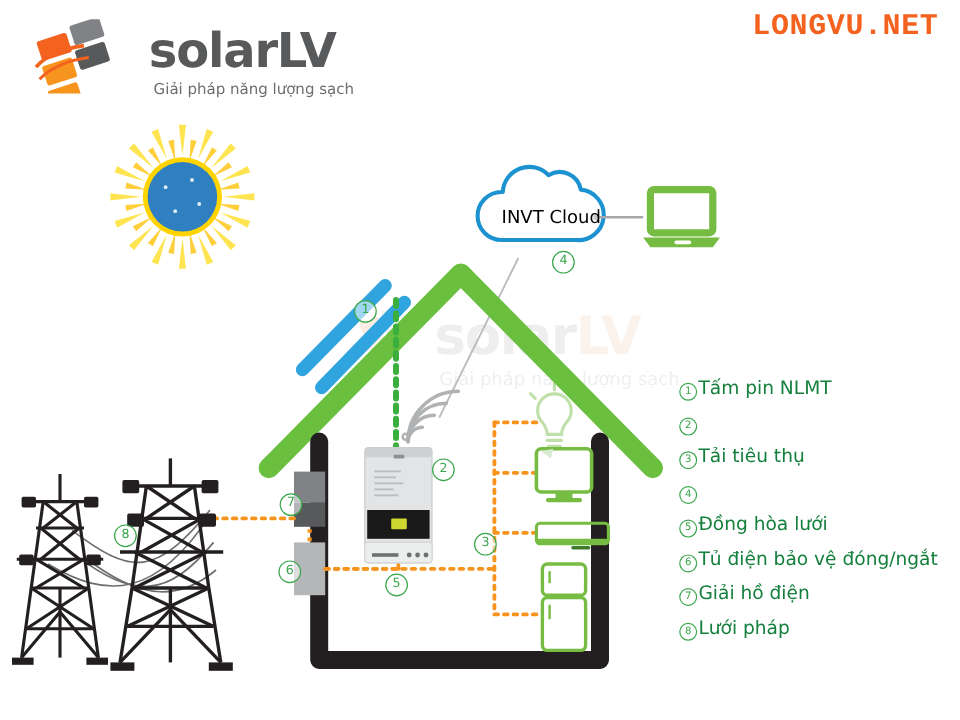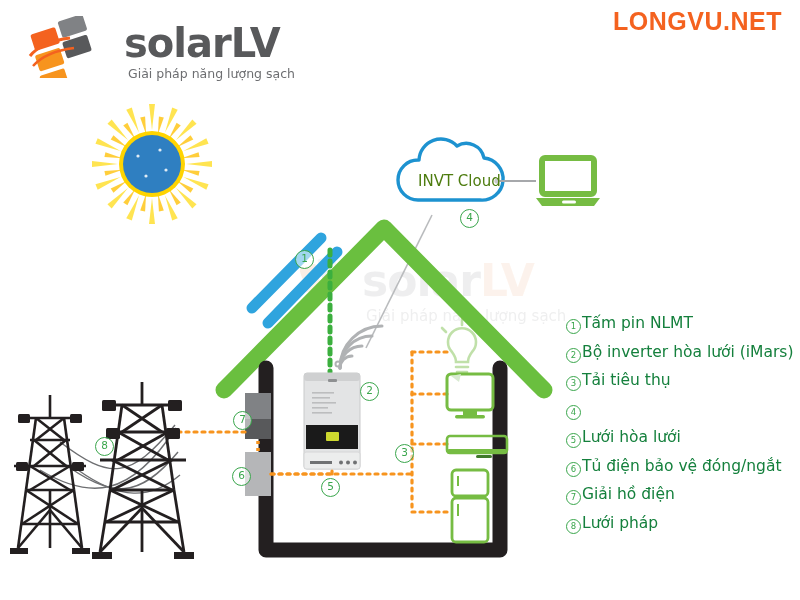--- a/index.html
+++ b/index.html
@@ -10,21 +10,21 @@
   
   .logo-wrap{position:absolute;left:28px;top:16px;width:280px;height:70px;}
   .logo-text{position:absolute;left:96px;top:4px;font-size:40px;font-weight:bold;
              color:#58595b;letter-spacing:-1px;font-family:"DejaVu Sans",sans-serif;}
   .logo-lv{color:#58595b;}
   .logo-tag{position:absolute;left:100px;top:50px;font-size:12.5px;color:#6d6e71;
             white-space:nowrap;}
 
   
   .promo{position:absolute;right:18px;top:8px;text-align:right;color:#F4621F;
-         font-family:Liberation Sans, sans-serif;font-weight:bold;}
+         font-family:Liberation Mono, monospace;font-weight:bold;}
   .promo .l1{font-size:25px;line-height:27px;letter-spacing:.5px;}
   .promo .l2{font-size:25px;line-height:28px;letter-spacing:.5px;}
 
   
   .wm{position:absolute;left:300px;top:255px;width:290px;height:80px;
       opacity:.30;pointer-events:none;}
   .wm-text{position:absolute;left:62px;top:0px;font-size:44px;font-weight:bold;
            color:#c9cacb;letter-spacing:-1px;}
   .wm-lv{color:#f7d7c1;}
   .wm-tag{position:absolute;left:66px;top:52px;font-size:15px;color:#c9cacb;
@@ -36,21 +36,21 @@
   .lg-num{flex:0 0 auto;width:13px;height:13px;border:1px solid #3aa64c;
           border-radius:50%;color:#3aa64c;font-size:8.5px;line-height:12px;
           text-align:center;margin-top:5px;margin-right:1px;}
   .lg-lbl{font-size:15.5px;color:#15803d;line-height:19px;white-space:nowrap;}
 
   
   .badge{position:absolute;width:17px;height:17px;border:1.4px solid #3aa64c;
          border-radius:50%;color:#3aa64c;font-size:10.5px;line-height:15px;
          text-align:center;background:rgba(255,255,255,.55);}
 
-  .cloud-label{position:absolute;left:418px;top:172px;font-size:15px;color:#4d7c0f;}
+  .cloud-label{position:absolute;left:418px;top:172px;font-size:15px;color:#000000;}
 
   svg{position:absolute;left:0;top:0;}
 </style>
 </head>
 <body>
 
 <div id="stage">
 
   <div class="logo-wrap">
     <svg width="92" height="62" viewBox="0 0 92 62">
@@ -359,32 +359,31 @@
   <div class="badge" style="left:233px;top:411px;">7</div>
   <div class="badge" style="left:95px;top:437px;">8</div>
 
   <div class="legend">
     <div class="lg-row">
       <div class="lg-num">1</div>
       <div class="lg-lbl">Tấm pin NLMT</div>
     </div>
     <div class="lg-row">
       <div class="lg-num">2</div>
-      <div class="lg-lbl">Bộ inverter hòa lưới (iMars)</div>
     </div>
     <div class="lg-row">
       <div class="lg-num">3</div>
       <div class="lg-lbl">Tải tiêu thụ</div>
     </div>
     <div class="lg-row">
       <div class="lg-num">4</div>
     </div>
     <div class="lg-row">
       <div class="lg-num">5</div>
-      <div class="lg-lbl">Lưới hòa lưới</div>
+      <div class="lg-lbl">Đồng hòa lưới</div>
     </div>
     <div class="lg-row">
       <div class="lg-num">6</div>
       <div class="lg-lbl">Tủ điện bảo vệ đóng/ngắt</div>
     </div>
     <div class="lg-row">
       <div class="lg-num">7</div>
       <div class="lg-lbl">Giải hồ điện</div>
     </div>
     <div class="lg-row">

